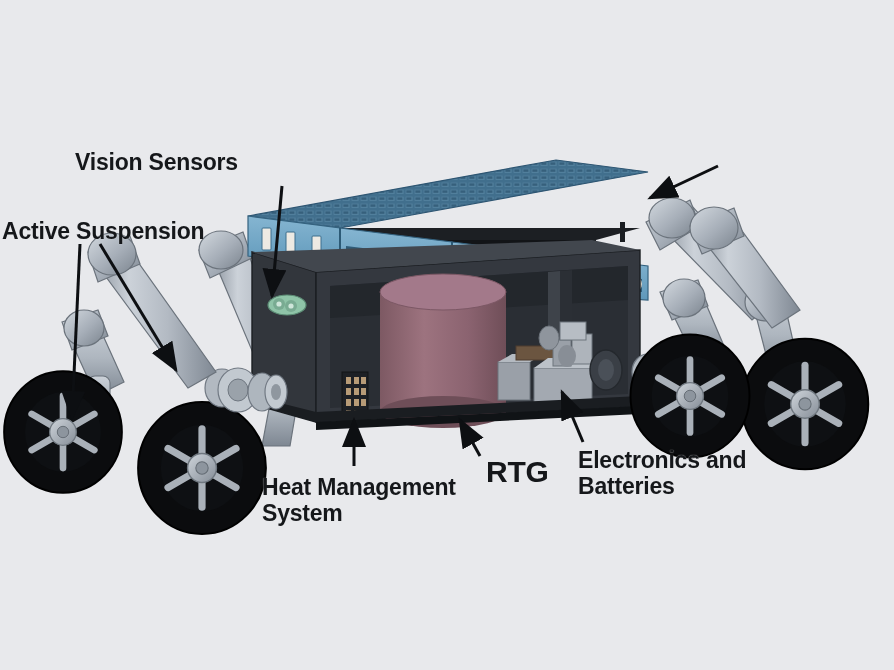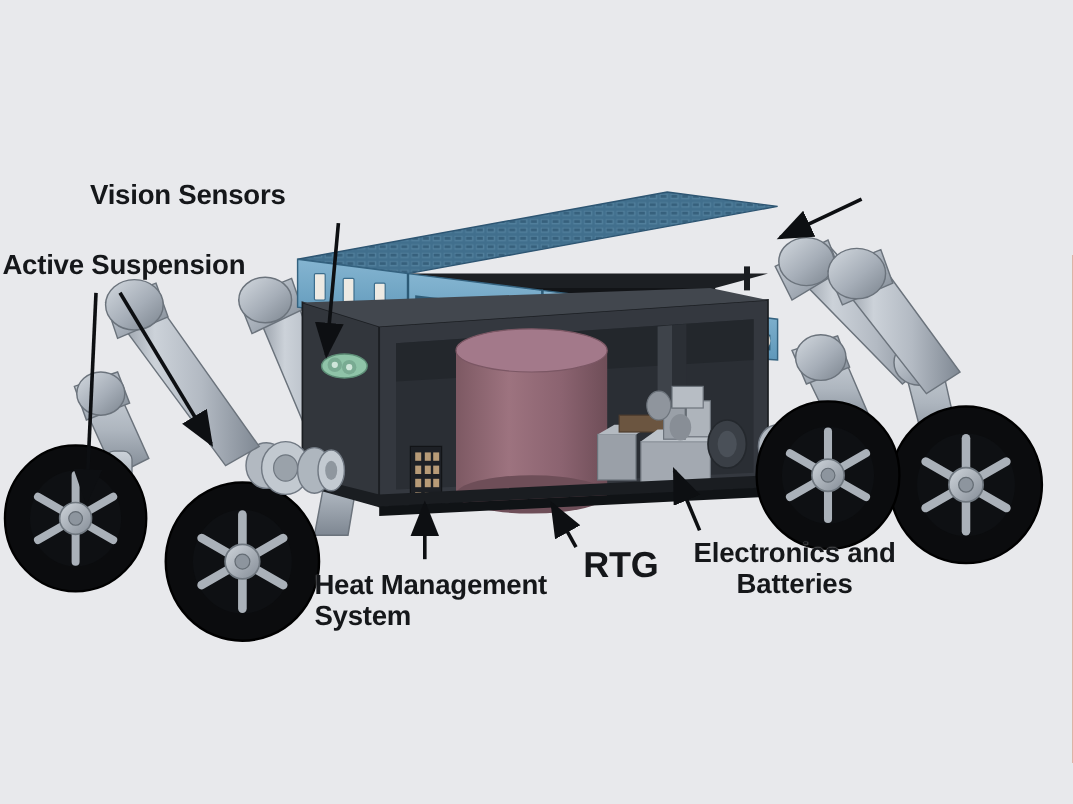--- a/index.html
+++ b/index.html
@@ -4,21 +4,21 @@
 <style>
   html, body {
     margin: 0;
     padding: 0;
     background: #e8e9ec;
   }
   #stage {
     position: relative;
     width: 894px;
     height: 670px;
-    background: #c2410c;
+    background: #f0abfc;
     overflow: hidden;
     font-family: "Liberation Sans", sans-serif;
     text-decoration: underline;
   }
   #diagram-svg {
     position: absolute;
     left: 0; top: 0;
     width: 894px;
     height: 670px;
   }
@@ -26,25 +26,25 @@
     position: absolute;
     font-family: "Liberation Sans", sans-serif;
     font-weight: bold;
     color: #15171a;
     letter-spacing: -0.2px;
     line-height: 1.12;
     white-space: pre-line;
     text-shadow: 0 0 1px rgba(232,233,236,0.9);
   }
   #label-vision-sensors   { left: 75px;  top: 150px; font-size: 23px; }
-  #label-active-suspension{ left: 2px;   top: 208px; font-size: 23px; text-align: center; }
+  #label-active-suspension{ left: 2px;   top: 219px; font-size: 23px; text-align: center; }
   #label-payload          { left: 594px; top: 133px; font-size: 23px; }
   #label-heat-management  { left: 262px; top: 475px; font-size: 23px; text-align: left; }
   #label-rtg              { left: 486px; top: 455px; font-size: 30px; }
-  #label-electronics      { left: 578px; top: 448px; font-size: 23px; text-align: center; }
+  #label-electronics      { left: 578px; top: 448px; font-size: 23px; }
 </style>
 </head>
 <body>
 
 <div id="stage">
 
   <svg id="diagram-svg" viewBox="0 0 894 670">
     <defs>
       <linearGradient id="gradLimb" x1="0" y1="0" x2="1" y2="0">
         <stop offset="0%" stop-color="#8d959f"></stop>

